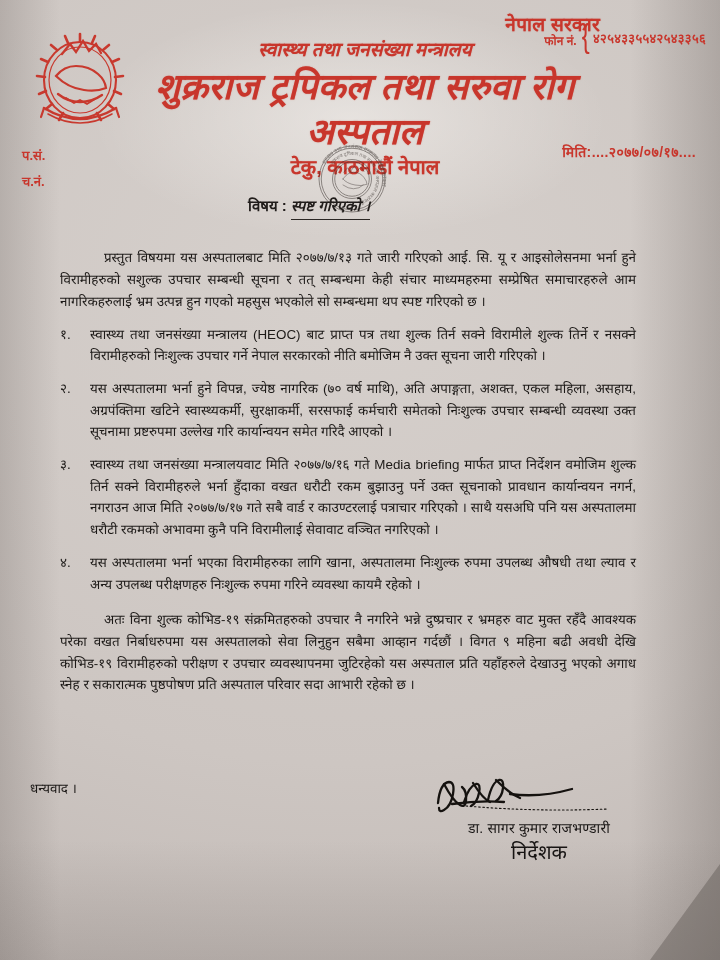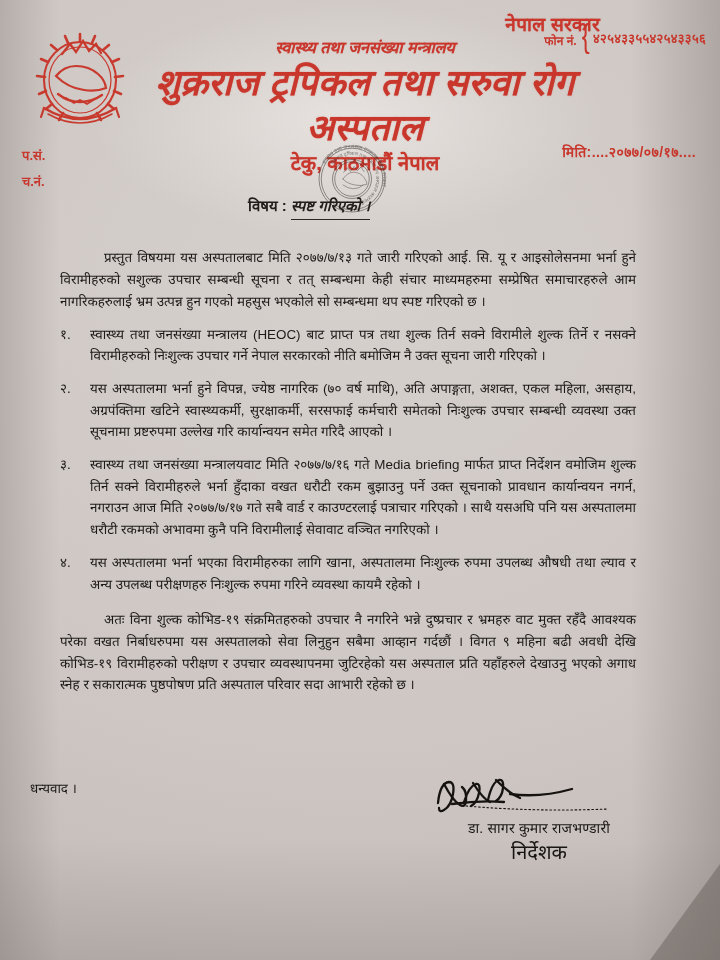--- a/index.html
+++ b/index.html
@@ -72,21 +72,21 @@
   }
   .org-line1 {
     font-size: 19px;
     font-weight: 700;
     letter-spacing: 0.3px;
     line-height: 1.15;
     text-shadow: 0 0 1px rgba(200,54,44,0.5);
     text-align: right;
   }
   .org-line2 {
-    font-size: 16px;
+    font-size: 19px;
     font-weight: 700;
     font-style: italic;
     line-height: 1.3;
     margin-top: 2px;
     text-shadow: 0 0 1px rgba(200,54,44,0.5);
   }
   .org-line3 {
     font-size: 36px;
     font-weight: 700;
     font-style: italic;

